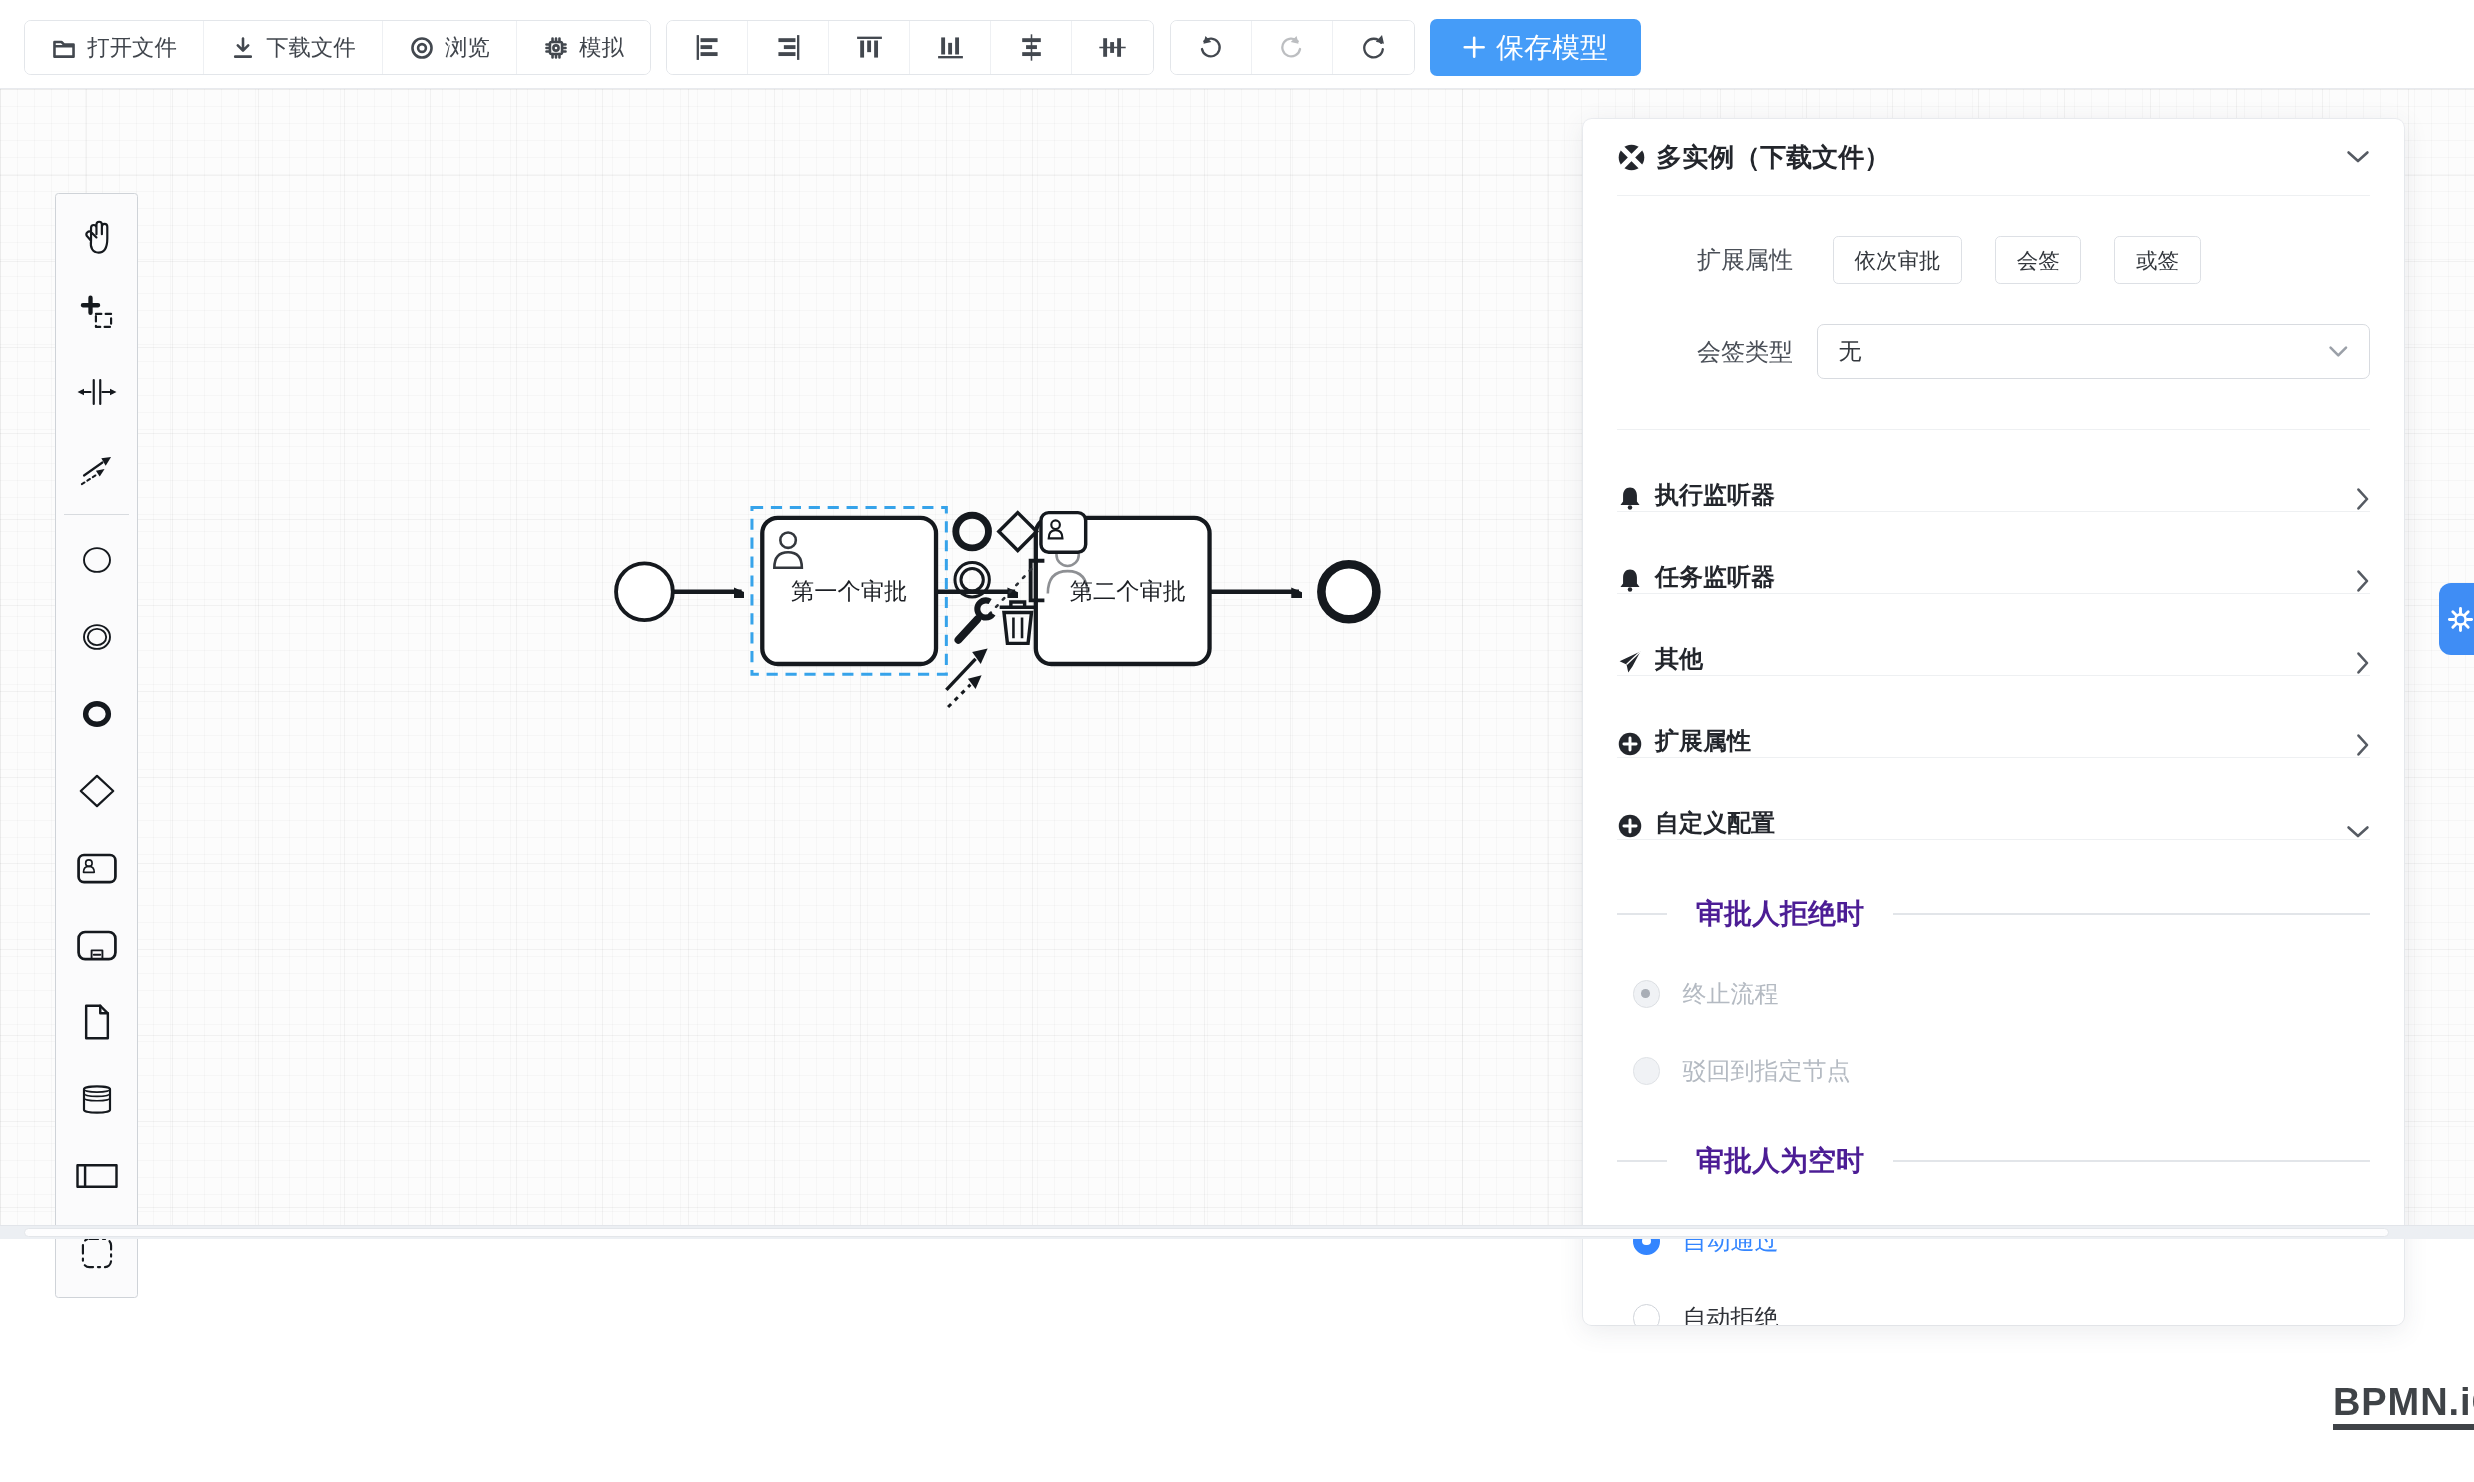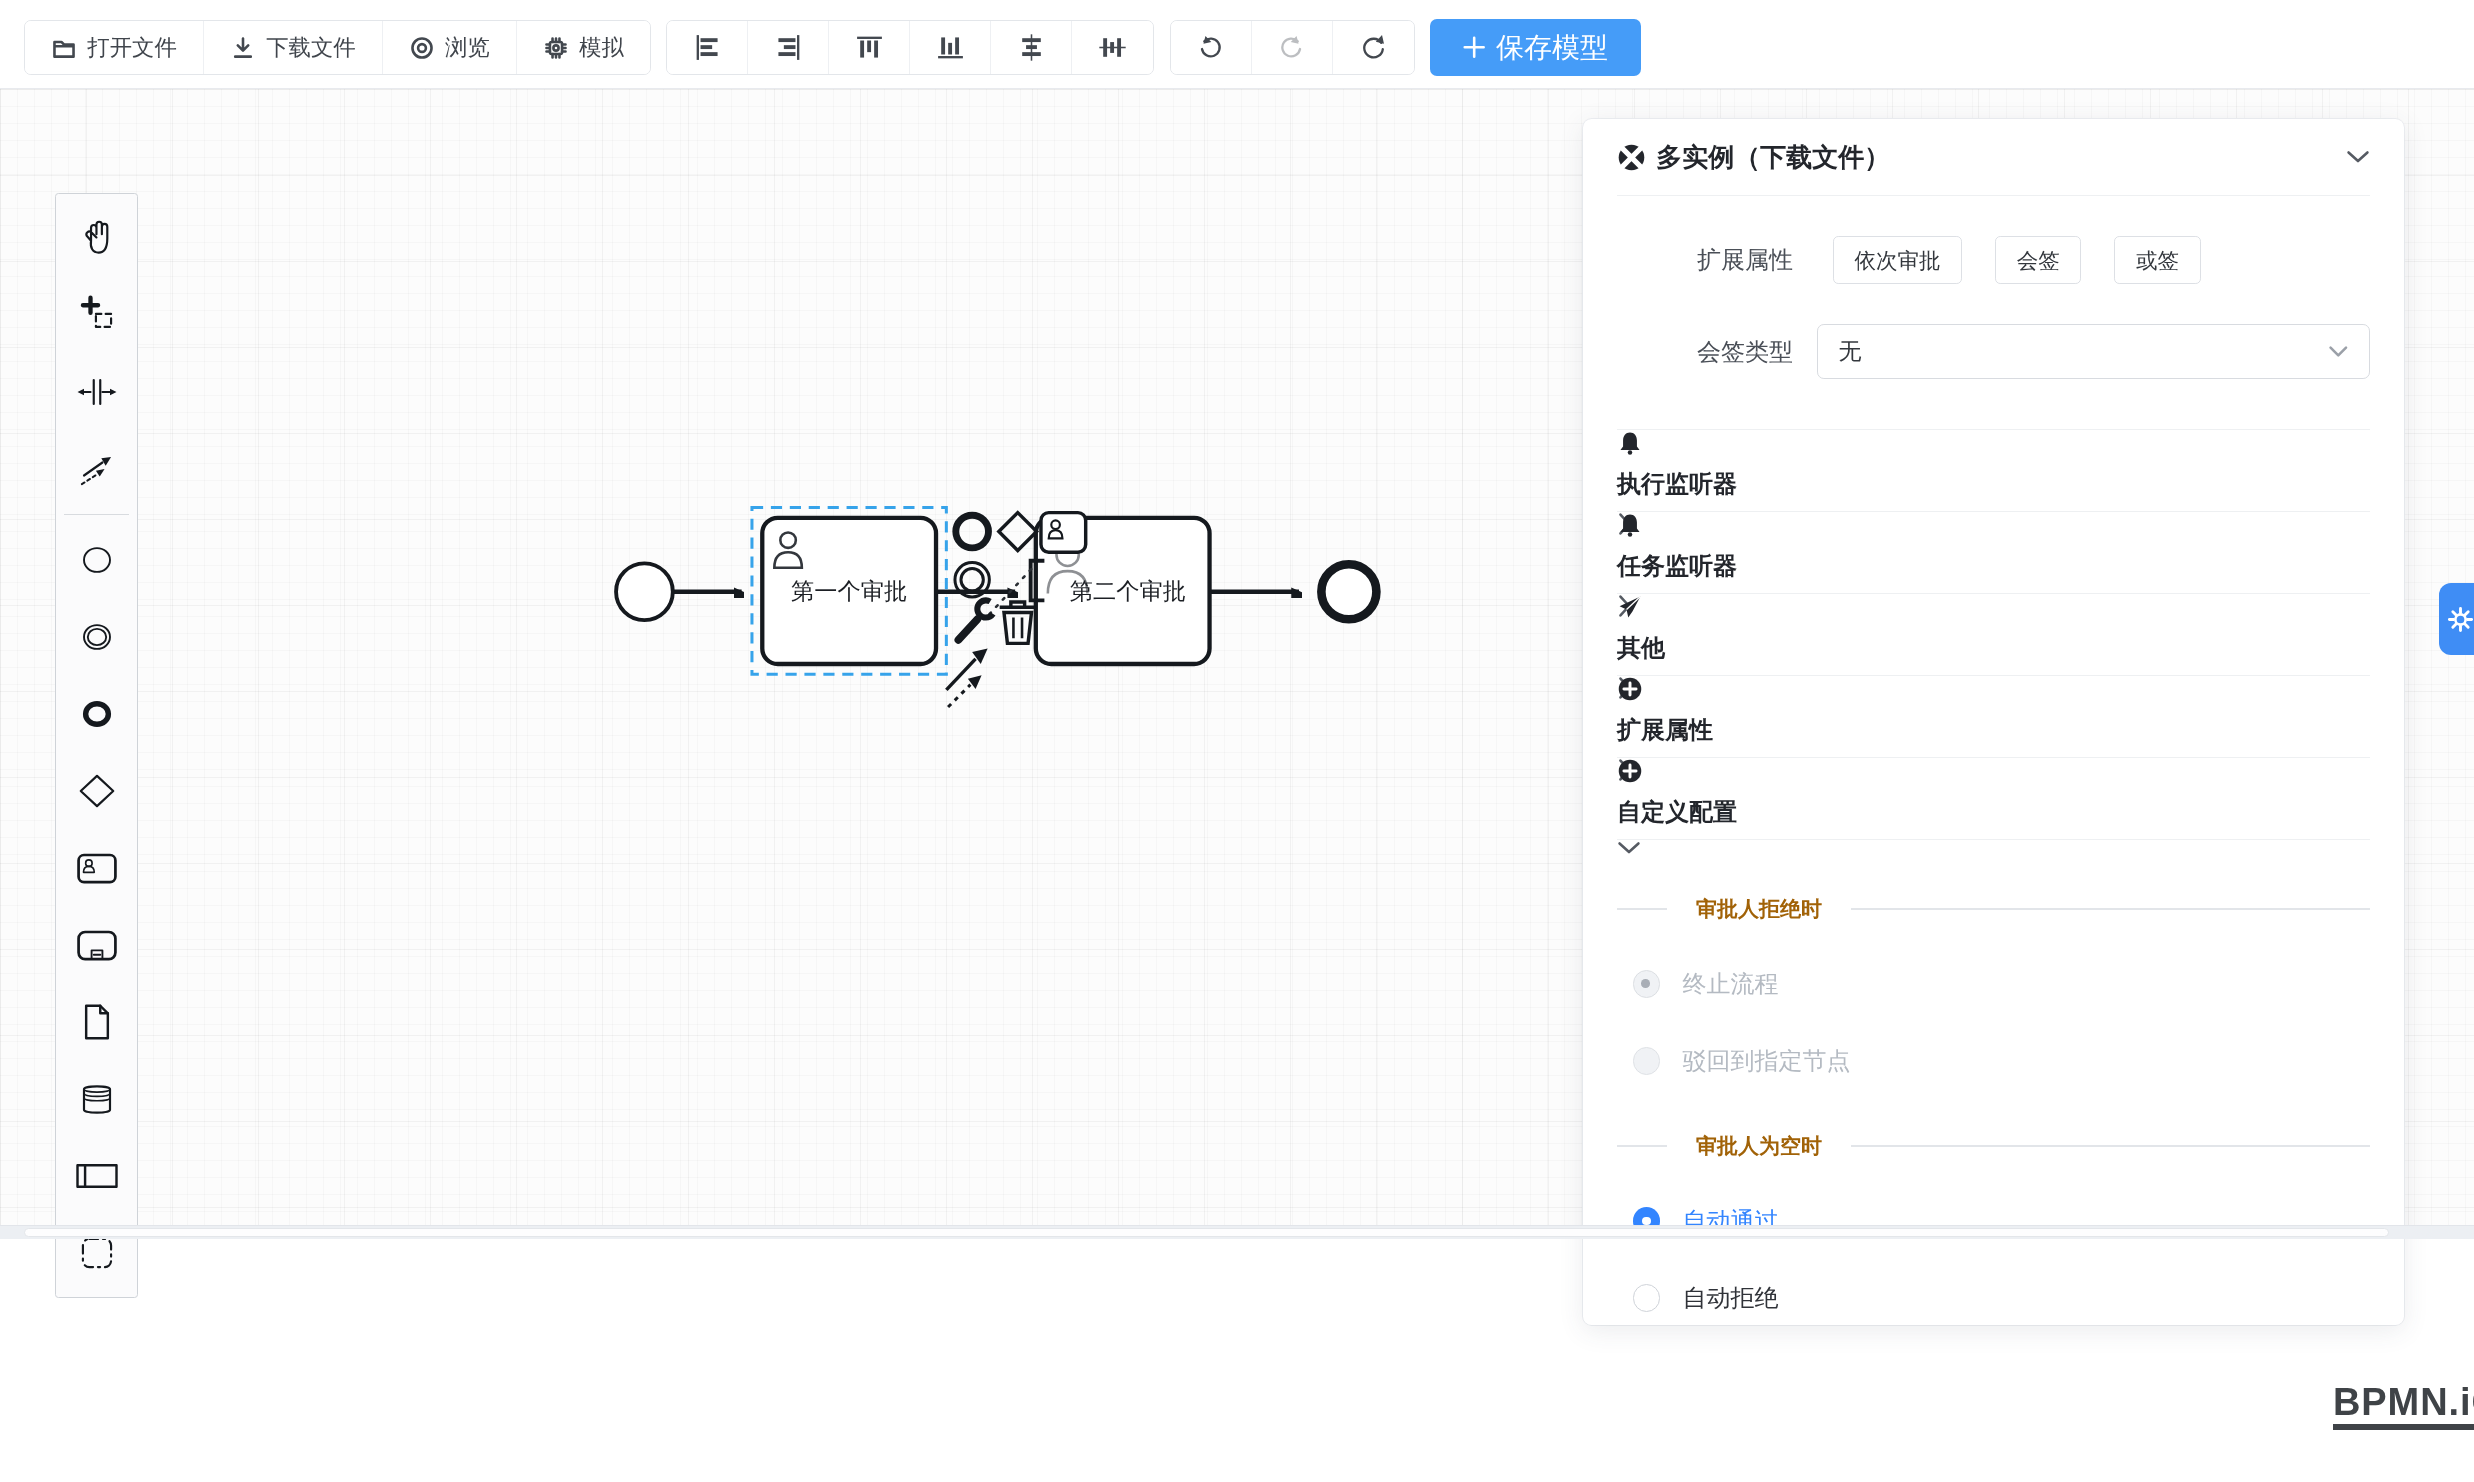--- a/index.html
+++ b/index.html
@@ -87,30 +87,30 @@
     font-size:21.5px; color:#33373d; display:flex; align-items:center; cursor:pointer;
   }
   .select {
     margin-left:24px; width:585px; height:55px; border:1.7px solid #d8dbe0; border-radius:6.9px;
     display:flex; align-items:center; padding:0 20.6px; font-size:23px; color:#33373d;
     justify-content:space-between; cursor:pointer; background:#fff;
   }
 
   .sections { margin-top:50px; border-top:1.7px solid #eef0f2; }
   .sec-row {
-    height:82px; display:flex; align-items:flex-start; gap:12px;
-    border-bottom:1.7px solid #eef0f2; cursor:pointer;flex-direction:column;
+    height:82px; display:flex; align-items:flex-end; gap:12px;
+    border-bottom:1.7px solid #eef0f2; cursor:pointer;
   }
   .sec-label { font-size:24px; font-weight:700; color:#23262c; flex:1; }
   .sec-ic { flex:none; display:flex; }
 
   .gheading { display:flex; align-items:center; margin-top:55px; }
   .gheading .ln-s { width:50px; height:1.7px; background:#e2e5e9; margin-right:29px; }
   .gheading .ln-l { flex:1; height:1.7px; background:#e2e5e9; margin-left:29px; }
-  .gheading .gtitle { font-size:21px; font-weight:700; color:#a16207; }
+  .gheading .gtitle { font-size:28px; font-weight:700; color:#4c1d95; }
 
   .radio-row { display:flex; align-items:center; gap:22.4px; margin-top:45px; margin-left:15.5px; cursor:pointer; }
   .radio { width:27.5px; height:27.5px; border-radius:50%; flex:none; position:relative; }
   .radio.plain { background:#fff; border:1.7px solid #cfd3d9; }
   .radio.active { background:#3385ff; }
   .radio.active::after { content:""; position:absolute; left:9.5px; top:9.5px; width:8.6px; height:8.6px; border-radius:50%; background:#fff; }
   .radio.dis-on { background:#f0f2f5; border:1.7px solid #dcdfe3; }
   .radio.dis-on::after { content:""; position:absolute; left:7.7px; top:7.7px; width:8.6px; height:8.6px; border-radius:50%; background:#a9aeb6; }
   .radio.dis-off { background:#f0f2f5; border:1.7px solid #dfe2e6; }
   .radio-label { font-size:24px; color:#303339; }

